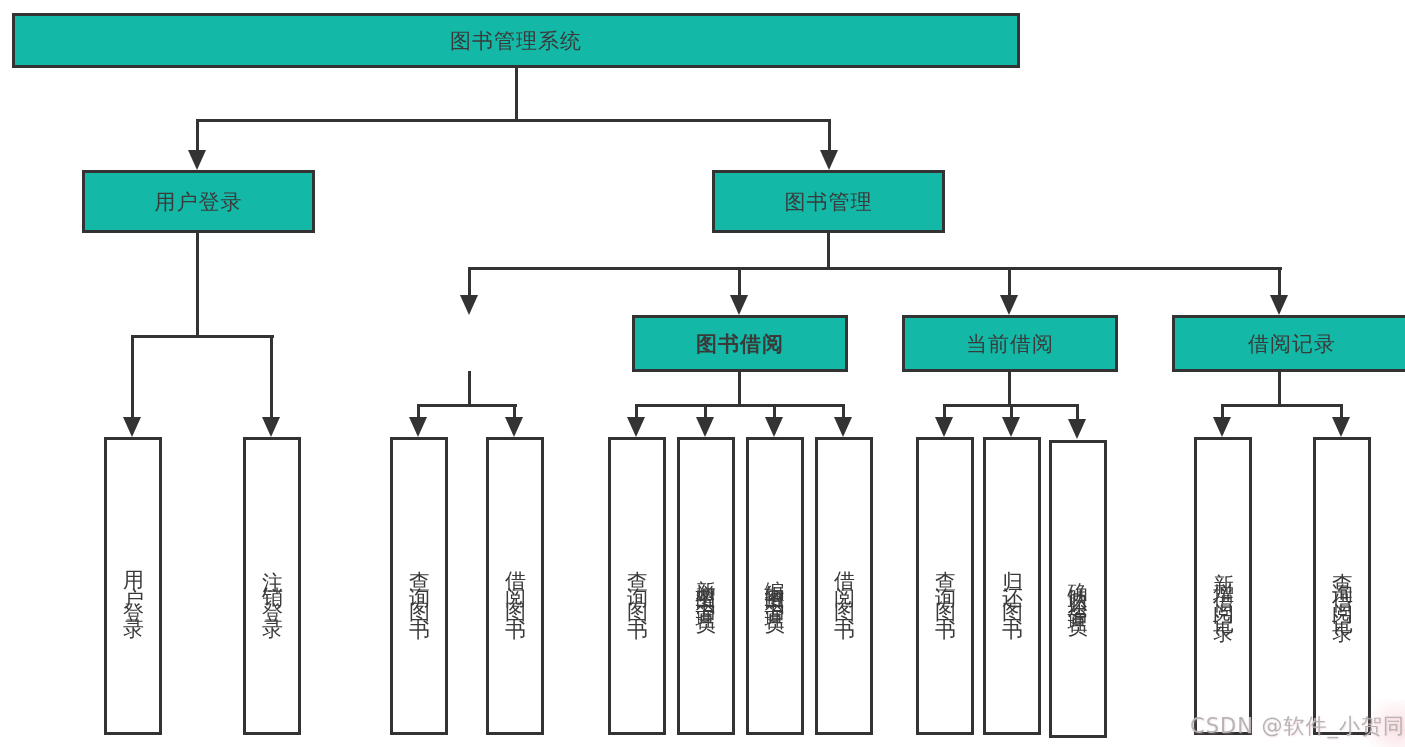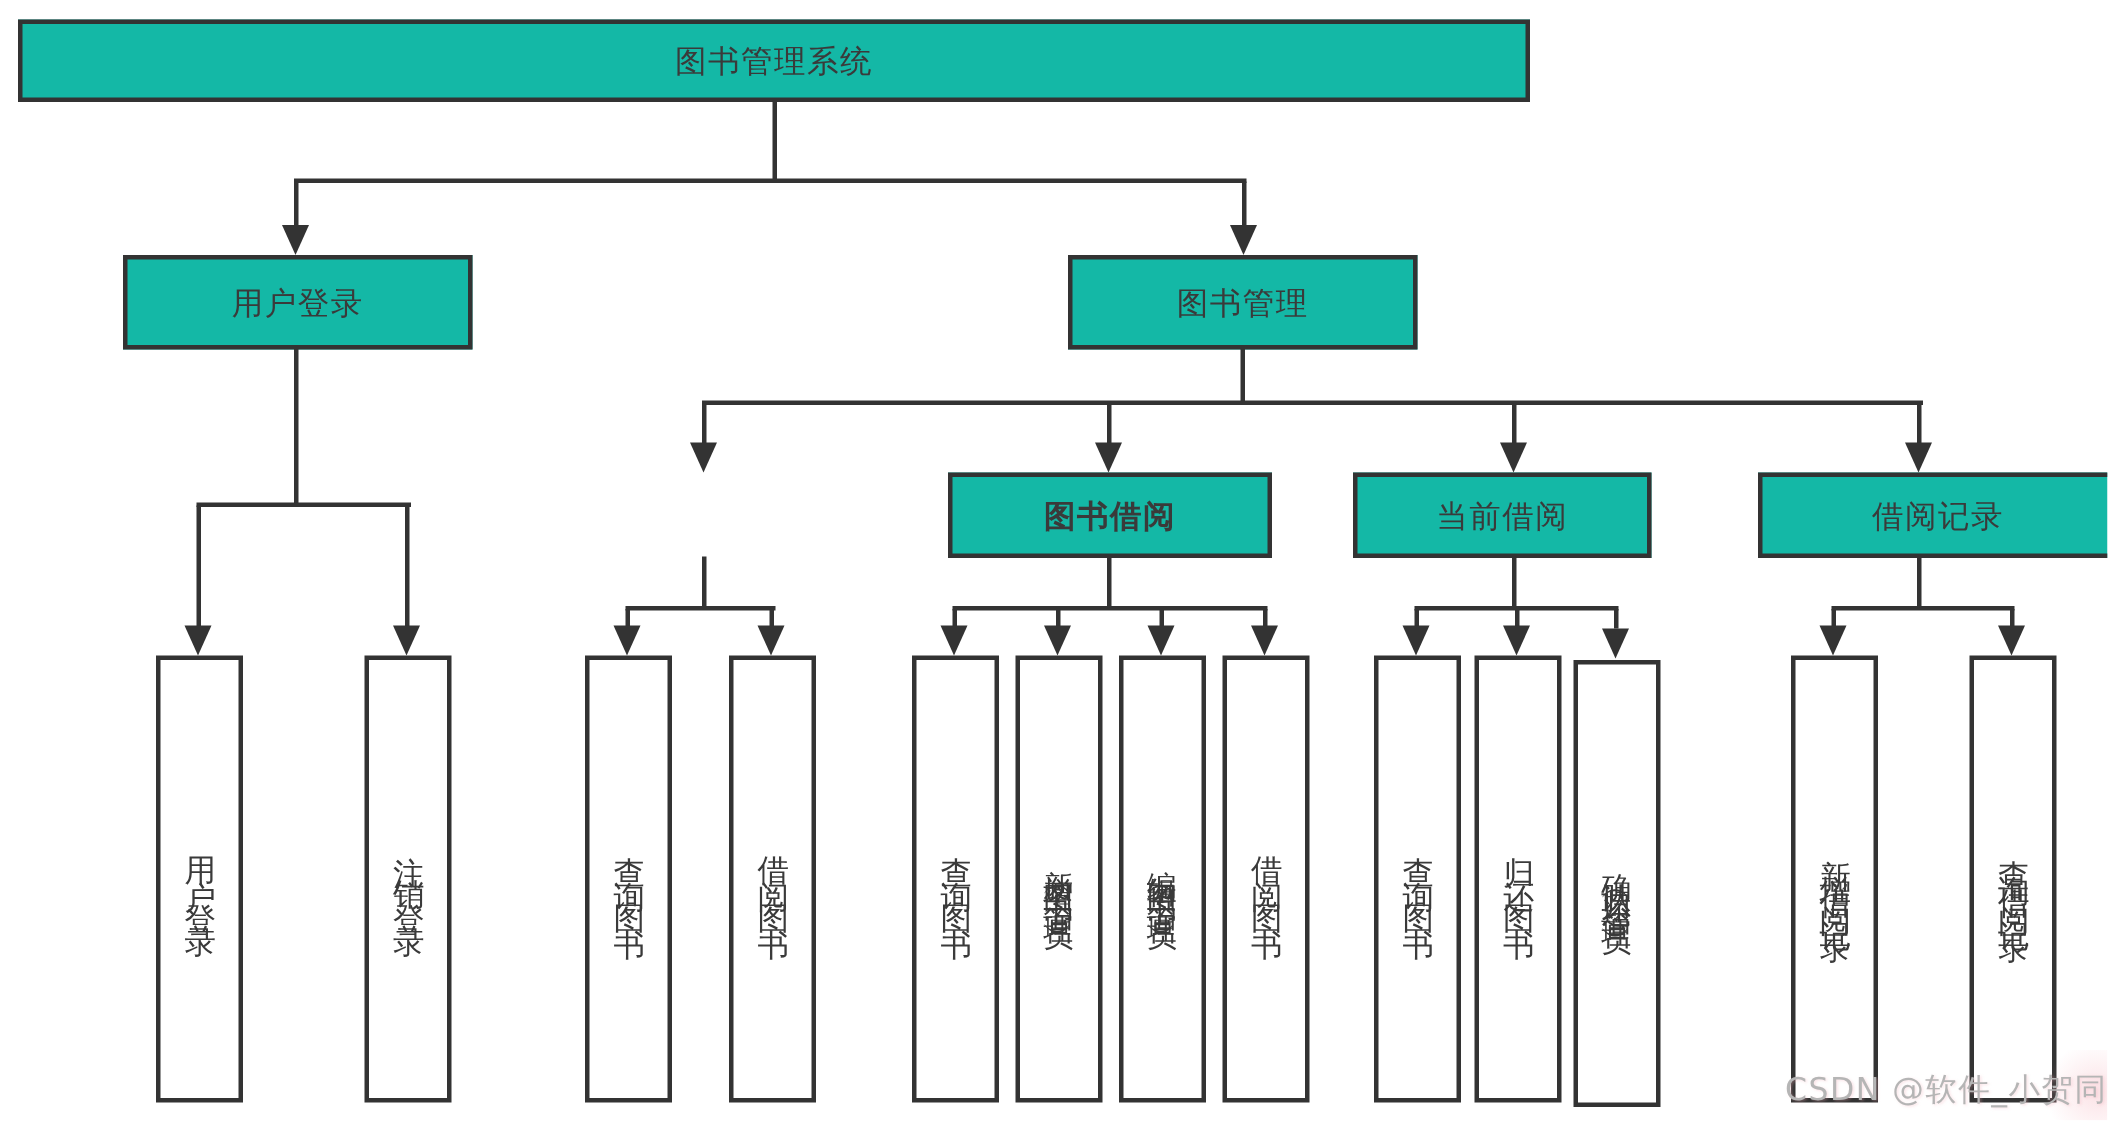--- a/index.html
+++ b/index.html
@@ -81,21 +81,21 @@
 
   <div class="node" style="left:712px;top:170px;width:233px;height:63px;">
     <span>图书管理</span>
   </div>
 
 
   <div class="node" style="left:632px;top:315px;width:216px;height:57px;font-weight:bold;">
     <span>图书借阅</span>
   </div>
 
-  <div class="node" style="left:902px;top:315px;width:199px;height:57px;">
+  <div class="node" style="left:902px;top:315px;width:216px;height:57px;">
     <span>当前借阅</span>
   </div>
 
   <div class="node" style="left:1172px;top:315px;width:240px;height:57px;">
     <span>借阅记录</span>
   </div>
 
   <div class="leaf" style="left:104px;">
     <span class="vlabel">用户登录</span>
   </div>

